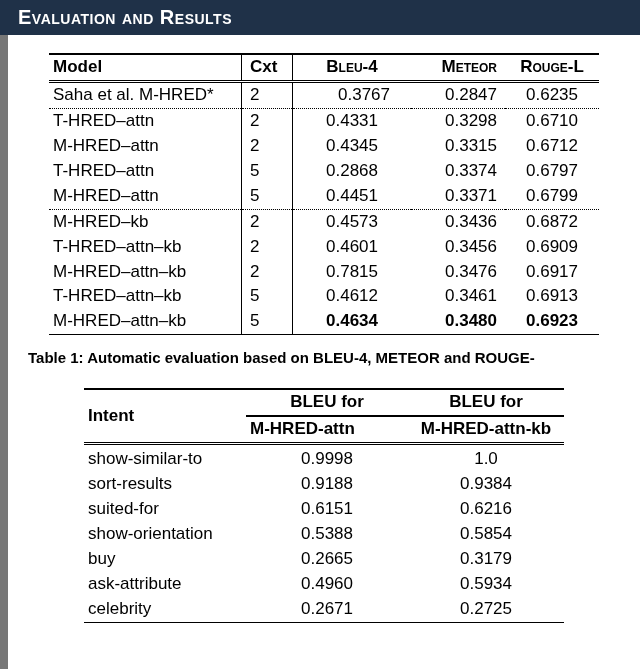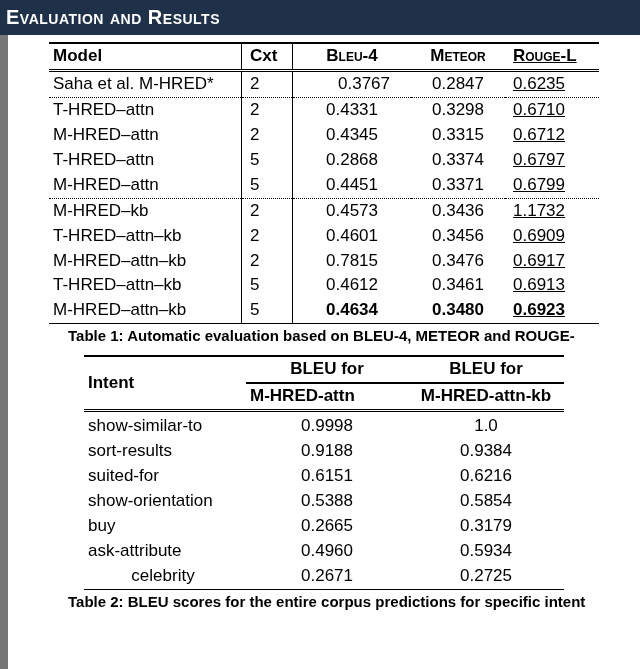--- a/index.html
+++ b/index.html
@@ -1,39 +1,39 @@
 <!DOCTYPE html>
 <html><head>
 <meta charset="utf-8">
 <style>
   html,body{margin:0;padding:0;background:#777;}
   body{width:640px;height:669px;overflow:hidden;font-family:Helvetica,Arial,sans-serif;font-size:17px;color:#000;}
-  .titlebar{background:#1f3148;color:#fff;font-variant:small-caps;font-weight:bold;font-size:20px;padding:6px 10px 6px 6px;letter-spacing:0.5px;}
+  .titlebar{background:#1f3148;color:#fff;font-variant:small-caps;font-weight:bold;font-size:20px;padding:6px 10px 6px 18px;letter-spacing:0.5px;}
   .slide{background:#fff;margin:0 0 0 8px;padding:6px 0 0 0;height:640px;overflow:hidden;}
-  table{border-collapse:collapse;margin:1px auto;}
+  table{border-collapse:collapse;margin:12px auto;}
   th,td{padding:1px 8px;text-align:left;font-size:17px;line-height:1.35;}
   th{font-weight:bold;}
   .t1 th{border-bottom:1px solid #000;border-top:2px solid #000;}
   .t1 tbody tr:first-child td{border-top:1px solid #000;}
   .t1 .dotted td{border-bottom:1px dotted #000;}
   .t1 td:nth-child(1),.t1 th:nth-child(1){min-width:180px;padding-left:4px;}
   .t1 td:nth-child(2),.t1 th:nth-child(2){border-left:1px solid #000;border-right:1px solid #000;min-width:34px;}
   .t1 td:nth-child(3),.t1 th:nth-child(3){text-align:center;min-width:78px;}
-  .t1 td:nth-child(4),.t1 th:nth-child(4){text-align:center;min-width:78px;}
-  .t1 td:nth-child(5),.t1 th:nth-child(5){min-width:78px;text-decoration:underline;}
+  .t1 td:nth-child(4),.t1 th:nth-child(4){text-align:right;min-width:78px;}
+  .t1 td:nth-child(5),.t1 th:nth-child(5){text-align:center;min-width:78px;}
   .t1 .last td{border-bottom:1px solid #000;}
   .sc{font-variant:small-caps;}
-  .caption{font-weight:bold;font-size:15px;text-align:left;padding:2px 0 10px 20px;margin-left:40px;}
+  .caption{font-weight:bold;font-size:15px;text-align:left;padding:2px 0 10px 20px;}
   .t2 th{border-bottom:1px solid #000;border-top:2px solid #000;text-align:center;}
   .t2 th:first-child{text-align:left;}
   .t2 tbody tr:first-child td{border-top:1px solid #000;padding-top:3px;}
   .t2 td:nth-child(1),.t2 th:nth-child(1){min-width:150px;padding-left:4px;}
   .t2 td:nth-child(2),.t2 th:nth-child(2){text-align:center;min-width:130px;}
   .t2 td:nth-child(3),.t2 th:nth-child(3){text-align:center;min-width:140px;}
-  .t2 .last td{border-bottom:1px solid #000;text-align:center;}
+  .t2 .last td{border-bottom:1px solid #000;}
   .bold{font-weight:bold;}
   
   .drule{border-top:3px double #000 !important;}
 </style>
 </head>
 <body>
 
 <div class="titlebar">Evaluation and Results</div>
 <div class="slide">
 
@@ -81,21 +81,21 @@
           <td>5</td>
           <td>0.4451</td>
           <td>0.3371</td>
           <td>0.6799</td>
         </tr>
         <tr class="dotted-top dotted-start">
           <td>M-HRED–kb</td>
           <td>2</td>
           <td>0.4573</td>
           <td>0.3436</td>
-          <td>1.1732</td>
+          <td>0.6872</td>
         </tr>
         <tr>
           <td>T-HRED–attn–kb</td>
           <td>2</td>
           <td>0.4601</td>
           <td>0.3456</td>
           <td>0.6909</td>
         </tr>
         <tr>
           <td>M-HRED–attn–kb</td>
@@ -165,15 +165,14 @@
           <td>0.4960</td>
           <td>0.5934</td>
         </tr>
         <tr class="last">
           <td>celebrity</td>
           <td>0.2671</td>
           <td>0.2725</td>
         </tr>
       </tbody>
 </table>
-<div class="caption">Table 2: BLEU scores for the entire corpus predictions for specific intent</div>
 
 </div>
 
 </body></html>

